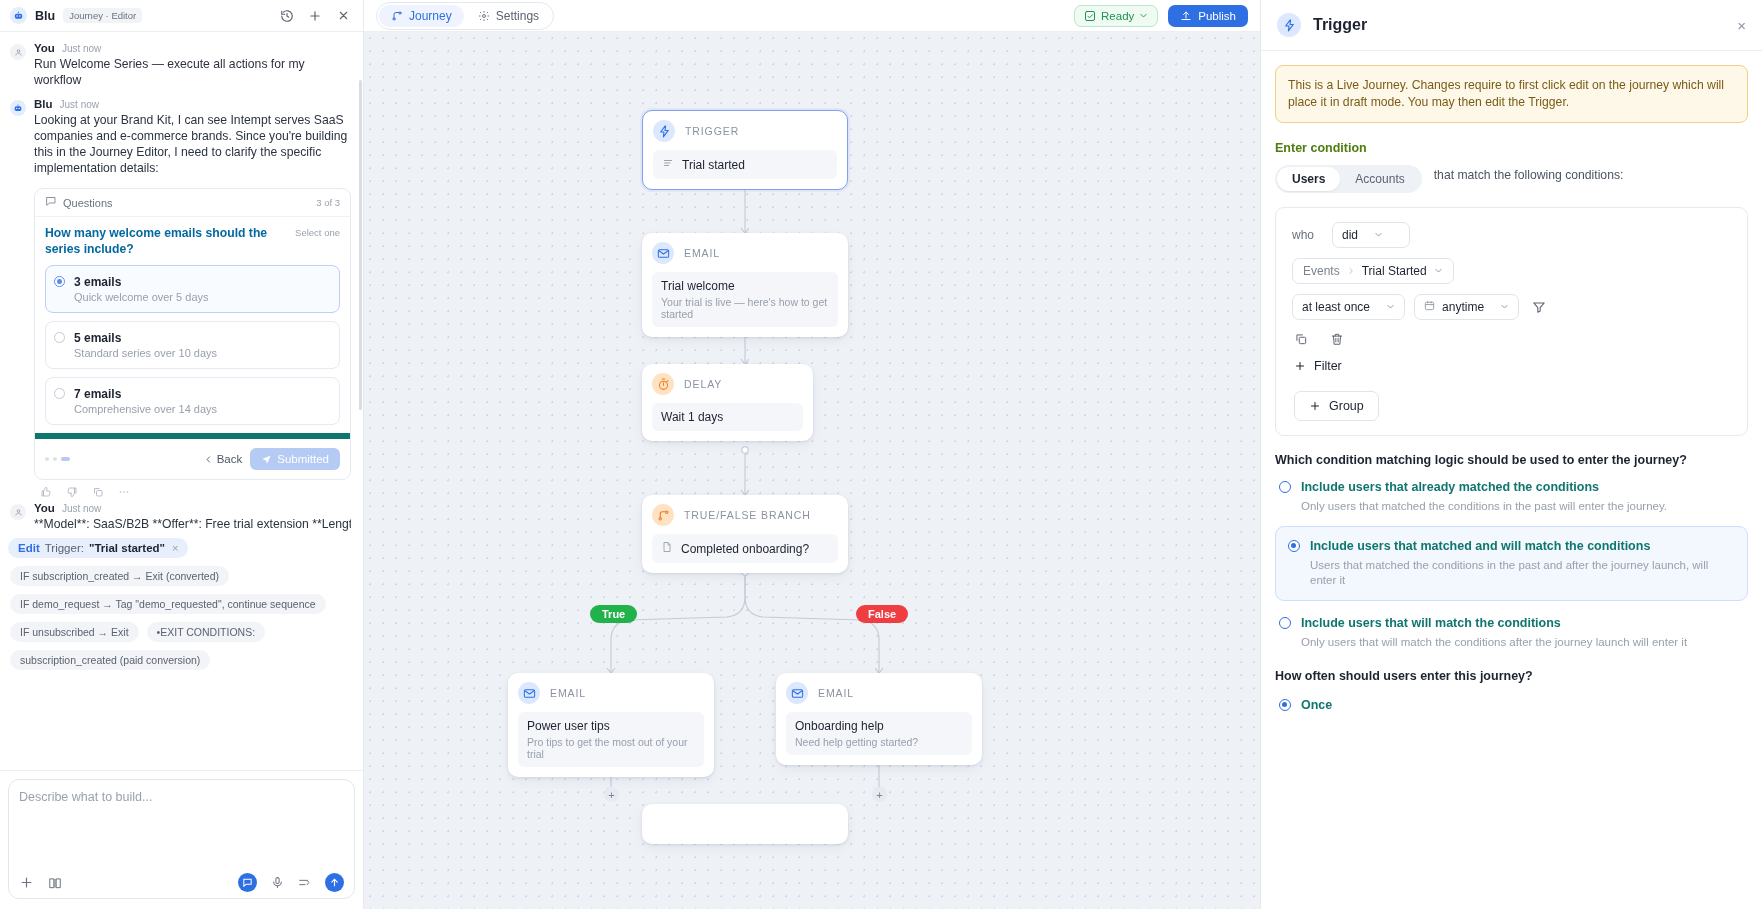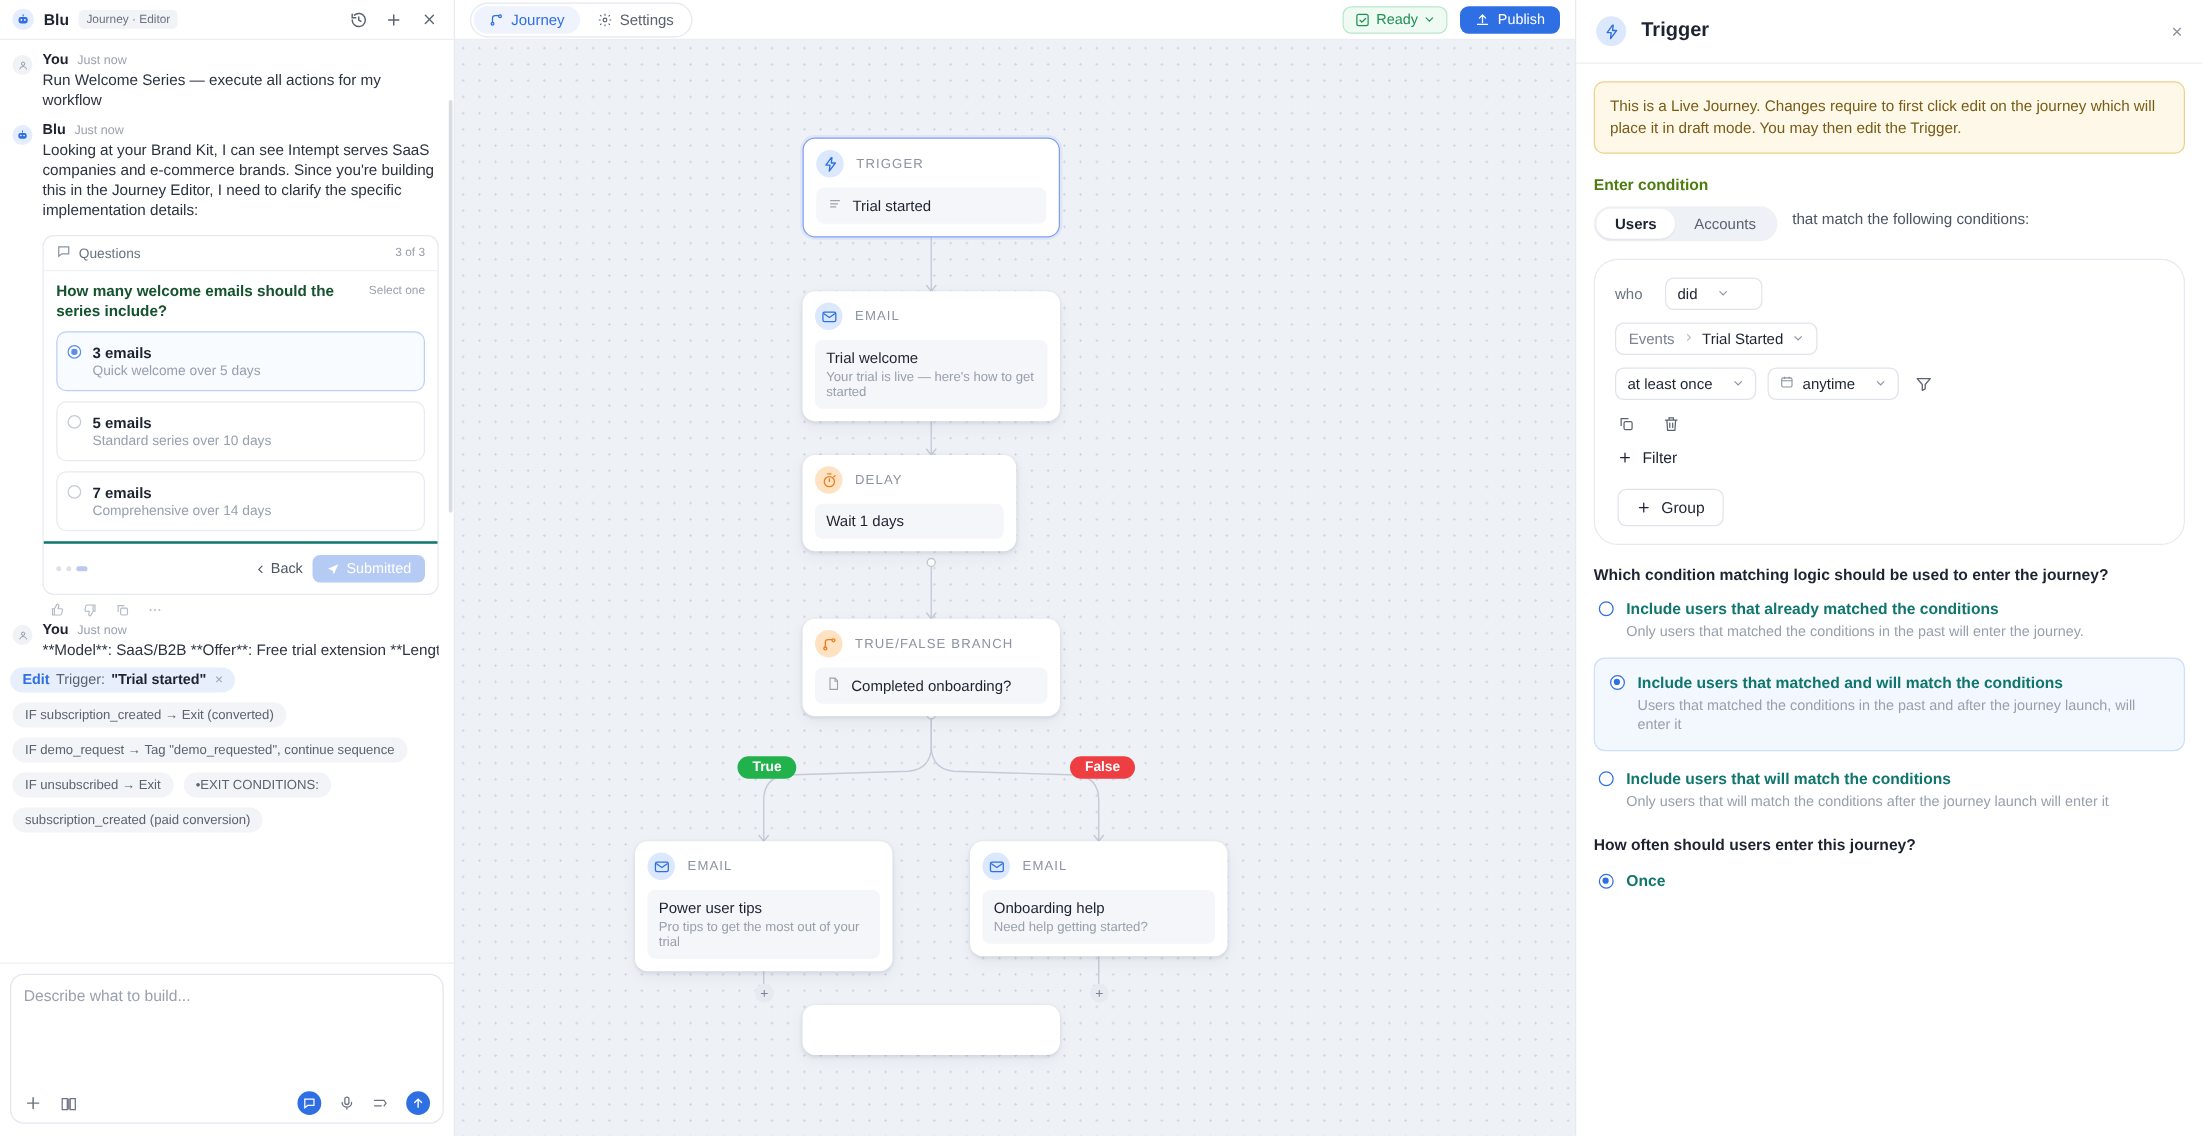--- a/index.html
+++ b/index.html
@@ -31,31 +31,31 @@
   .mname { font-size:11.5px; font-weight:bold; color:#1d2330; }
   .mtime { font-size:10px; color:#9aa1ad; }
   .mtext { font-size:12.2px; line-height:16px; color:#2c3340; margin-top:2px; }
 
   
   .qcard { margin:8px 12px 0 34px; border:1px solid #e6eaf0; border-radius:9px; background:#fff; }
   .qcard-head { display:flex; align-items:center; padding:6px 10px; border-bottom:1px solid #eef1f5; }
   .qc-title { font-size:11px; color:#6b7280; margin-left:6px; flex:1; }
   .qc-count { font-size:9.5px; color:#9aa1ad; }
   .qc-inner { padding:8px 10px 2px 10px; }
-  .qtext { font-size:12.2px; font-weight:bold; color:#14532d; line-height:16px; padding-right:4px; }
+  .qtext { font-size:12.2px; font-weight:bold; color:#0369a1; line-height:16px; padding-right:4px; }
   .qtop { display:flex; align-items:flex-start; gap:6px; }
   .qhint { font-size:9.5px; color:#9aa1ad; white-space:nowrap; margin-top:2px; }
   .opt { margin-top:8px; border:1px solid #e7eaf0; border-radius:8px; padding:9px 10px 9px 28px; position:relative; cursor:pointer; }
   .opt.sel { border-color:#bcd0f5; background:#f8fbff; }
   .radio { position:absolute; left:8px; top:10px; width:11px; height:11px; border-radius:50%; border:1.4px solid #c3cad6; background:#fff; }
   .opt.sel .radio { border-color:#5b8def; }
   .opt.sel .radio::after { content:""; position:absolute; left:2.3px; top:2.3px; width:4.4px; height:4.4px; border-radius:50%; background:#5b8def; }
   .opt-t { font-size:12px; font-weight:bold; color:#1d2330; }
   .opt-d { font-size:11px; color:#98a0ad; margin-top:2px; }
-  .qc-foot { display:flex; align-items:center; padding:9px 10px; margin-top:6px; border-top:2px solid #0f766e; }
+  .qc-foot { display:flex; align-items:center; padding:9px 10px; margin-top:6px; border-top:6px solid #0f766e; }
   .dots { display:flex; gap:4px; align-items:center; flex:1; }
   .dot { width:4px; height:4px; border-radius:2px; background:#dde2ea; }
   .dot.on { width:9px; background:#b9c9ef; }
   .btn-back { font-size:11.5px; color:#4b5563; display:flex; align-items:center; gap:4px; padding:4px 8px; cursor:pointer; }
   .btn-sub { font-size:11.5px; color:#fff; background:#b6cbf4; border-radius:6px; padding:5px 11px; display:flex; align-items:center; gap:5px; cursor:pointer; }
 
   .react { display:flex; gap:14px; padding:6px 0 4px 40px; color:#b2b9c5; }
   .react span { cursor:pointer; display:flex; }
 
   .chipline { padding:2px 12px 0 12px; }
@@ -116,21 +116,21 @@
   .rh-title { font-size:16px; font-weight:bold; color:#1d2330; flex:1; }
   .rh-x { color:#8b93a1; cursor:pointer; font-size:15px; }
   .rbody { flex:1; padding:14px 14px 0 14px; overflow:hidden; }
   .note { border:1px solid #f0d089; background:#fdf8e8; border-radius:8px; padding:11px 12px; font-size:12.2px; line-height:17px; color:#7a5c17; }
   .sec-t { font-size:12.5px; font-weight:bold; color:#4d7c0f; margin:18px 0 10px 0; }
   .seg-row { display:flex; align-items:flex-start; gap:12px; }
   .seg { display:flex; background:#eef1f5; border-radius:16px; padding:2px; }
   .seg div { font-size:12px; padding:5px 15px; border-radius:14px; color:#5b6270; cursor:pointer; }
   .seg div.on { background:#fff; color:#1d2330; font-weight:bold; box-shadow:0 1px 2px rgba(0,0,0,.07); }
   .seg-note { font-size:12.2px; color:#4b5563; line-height:16px; padding-top:2px; }
-  .condbox { margin-top:14px; border:1px solid #e6eaf0; border-radius:19px; padding:14px 14px 14px 16px; }
+  .condbox { margin-top:14px; border:1px solid #e6eaf0; border-radius:9px; padding:14px 14px 14px 16px; }
   .crow { display:flex; align-items:center; gap:10px; }
   .clab { font-size:12px; color:#6b7280; width:30px; }
   .sel-b { display:flex; align-items:center; gap:16px; border:1px solid #e0e4ea; border-radius:7px; padding:5px 9px; font-size:12px; color:#1d2330; cursor:pointer; }
   .sel-b .cv { color:#8b93a1; font-size:9px; }
   .evbox { display:inline-flex; align-items:center; gap:7px; border:1px solid #e0e4ea; border-radius:7px; padding:5px 10px; font-size:12px; margin-top:10px; cursor:pointer; }
   .evbox .ev1 { color:#7b8391; }
   .evbox .gt { color:#b2b9c5; font-size:10px; }
   .evbox .ev2 { color:#1d2330; }
   .r3 { display:flex; align-items:center; gap:9px; margin-top:10px; }
   .ic-btn { color:#5b6270; display:flex; align-items:center; cursor:pointer; }

